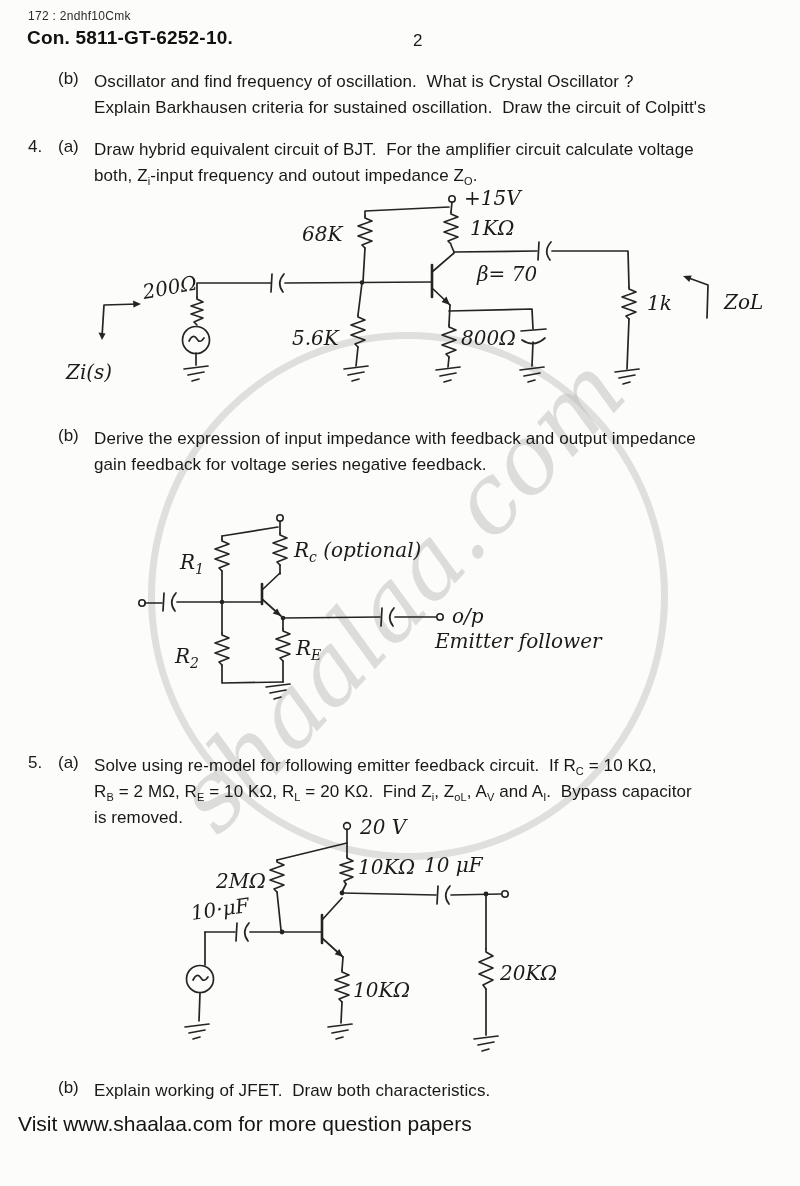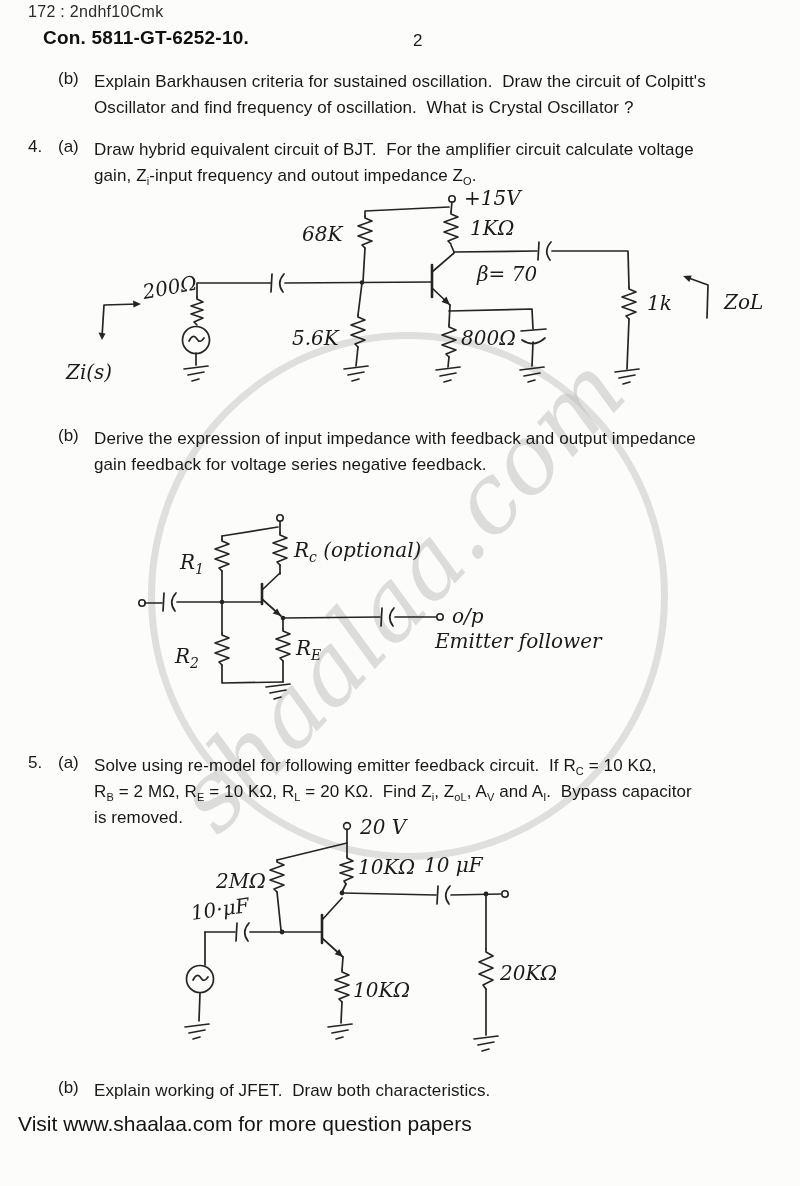--- a/index.html
+++ b/index.html
@@ -3,22 +3,22 @@
 <meta charset="utf-8">
 <style>
   html,body{margin:0;padding:0;}
   body{
     width:800px;height:1186px;position:relative;overflow:hidden;
     background:#fcfcfa;color:#1a1a1a;
     font-family:"Liberation Sans", sans-serif;
   }
   .abs{position:absolute;}
   
-  .topcode{left:28px;top:3px;font-size:16px;color:#2b2b2b;letter-spacing:.3px;}
-  .doctitle{left:27px;top:27px;font-size:19px;font-weight:bold;letter-spacing:.2px;color:#111;margin-left:16px;}
+  .topcode{left:28px;top:9px;font-size:12px;color:#2b2b2b;letter-spacing:.3px;}
+  .doctitle{left:27px;top:27px;font-size:19px;font-weight:bold;letter-spacing:.2px;color:#111;}
   .pagenum{left:413px;top:31px;font-size:17px;}
   .qrow{left:0;width:800px;}
   .qnum{position:absolute;left:28px;top:0;font-size:17px;}
   .qpart{position:absolute;left:58px;top:0;font-size:17px;}
   .qlines{position:absolute;left:94px;top:0;width:706px;}
   .qline{font-size:17px;line-height:26px;white-space:pre;letter-spacing:.1px;color:#181818;}
   .qline sub{font-size:11px;line-height:0;}
   .footer{left:18px;top:1112px;font-size:21px;color:#141414;}
   
   .wm-circle{left:148px;top:332px;width:506px;height:514px;border:7px solid #c7c7c7;
@@ -41,31 +41,31 @@
 <div class="abs wm-circle"></div>
 <div class="abs wm-text">shaalaa.com</div>
 
 <div class="abs topcode">172 : 2ndhf10Cmk</div>
 <div class="abs doctitle">Con. 5811-GT-6252-10.</div>
 <div class="abs pagenum">2</div>
 
 <div class="abs qrow" style="top:69px">
   <span class="qpart">(b)</span>
   <div class="qlines">
+      <div class="qline"><span>Oscillator and find frequency of oscillation.  What is Crystal Oscillator ?</span></div>
       <div class="qline"><span>Explain Barkhausen criteria for sustained oscillation.  Draw the circuit of Colpitt's</span></div>
-      <div class="qline"><span>Oscillator and find frequency of oscillation.  What is Crystal Oscillator ?</span></div>
     </div>
 </div>
 
 <div class="abs qrow" style="top:137px">
   <span class="qnum">4.</span>
   <span class="qpart">(a)</span>
   <div class="qlines">
       <div class="qline"><span>Draw hybrid equivalent circuit of BJT.  For the amplifier circuit calculate voltage</span></div>
-      <div class="qline"><span>gain, Z</span><sub>i</sub><span>-input frequency and outout impedance Z</span><sub>O</sub><span>.</span></div>
+      <div class="qline"><span>both, Z</span><sub>i</sub><span>-input frequency and outout impedance Z</span><sub>O</sub><span>.</span></div>
     </div>
 </div>
 
 <svg class="abs" style="left:40px;top:185px" width="740" height="215" viewBox="0 0 740 215">
   <defs>
     <g id="gnd">
         <path class="wr" d="M-12,0 L12,-3 M-8,6 L8,3 M-4,12 L3,10"></path>
       </g>
     <g id="capH">
         <path class="wr" d="M0,-9 L-1,9 M12,-9 Q4,0 11,9"></path>

